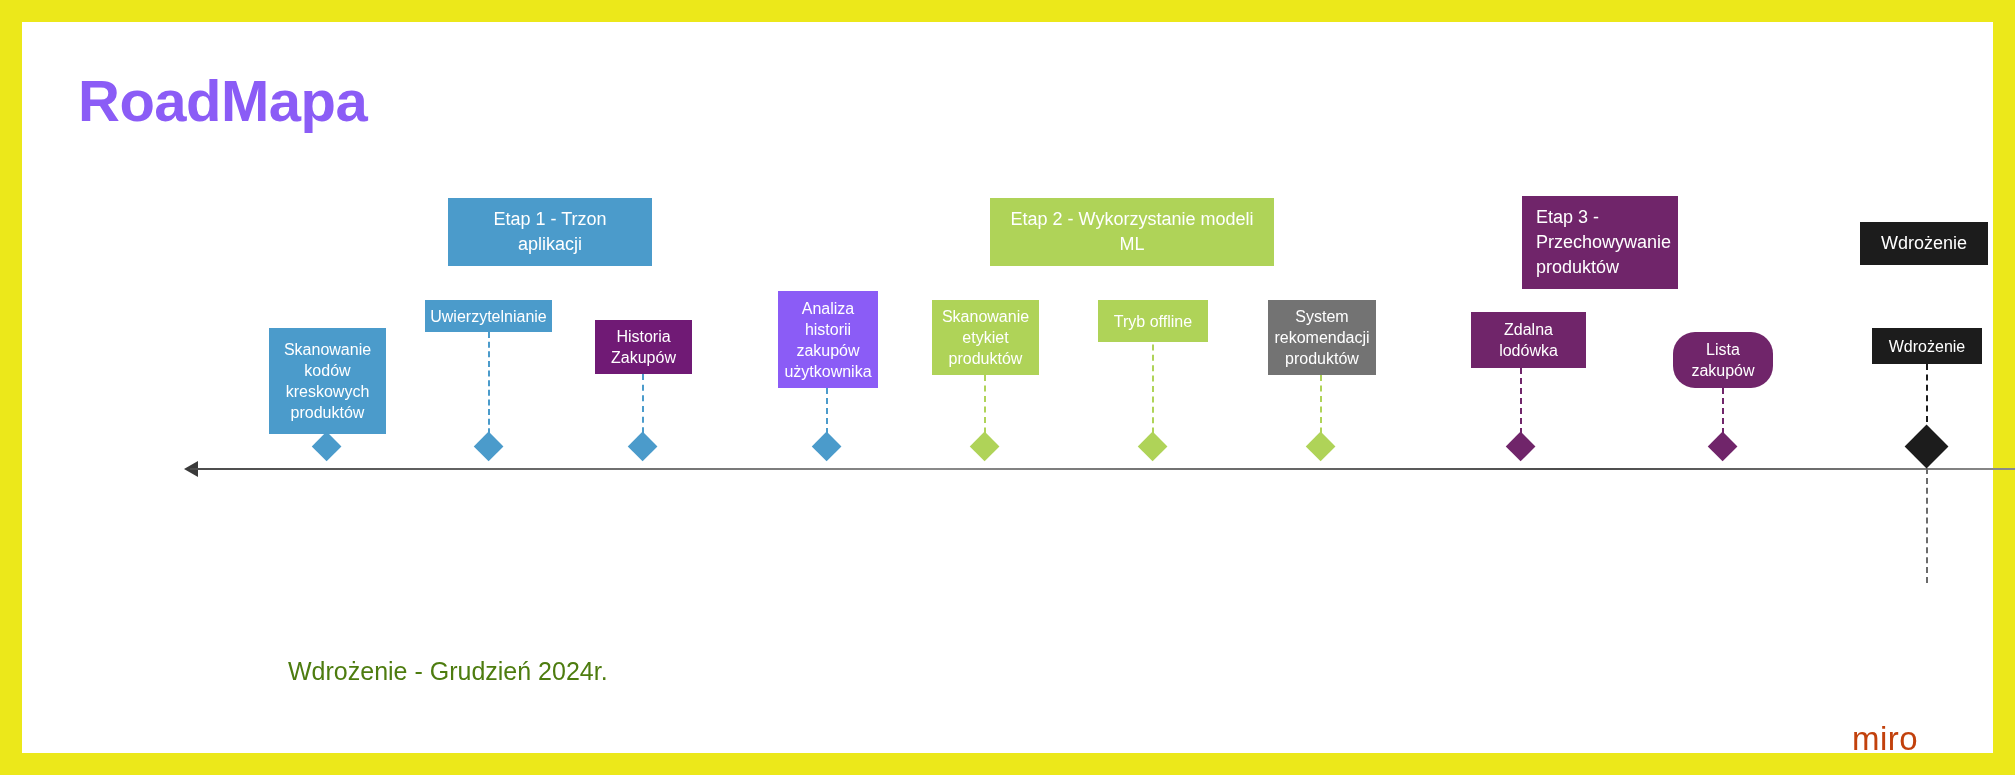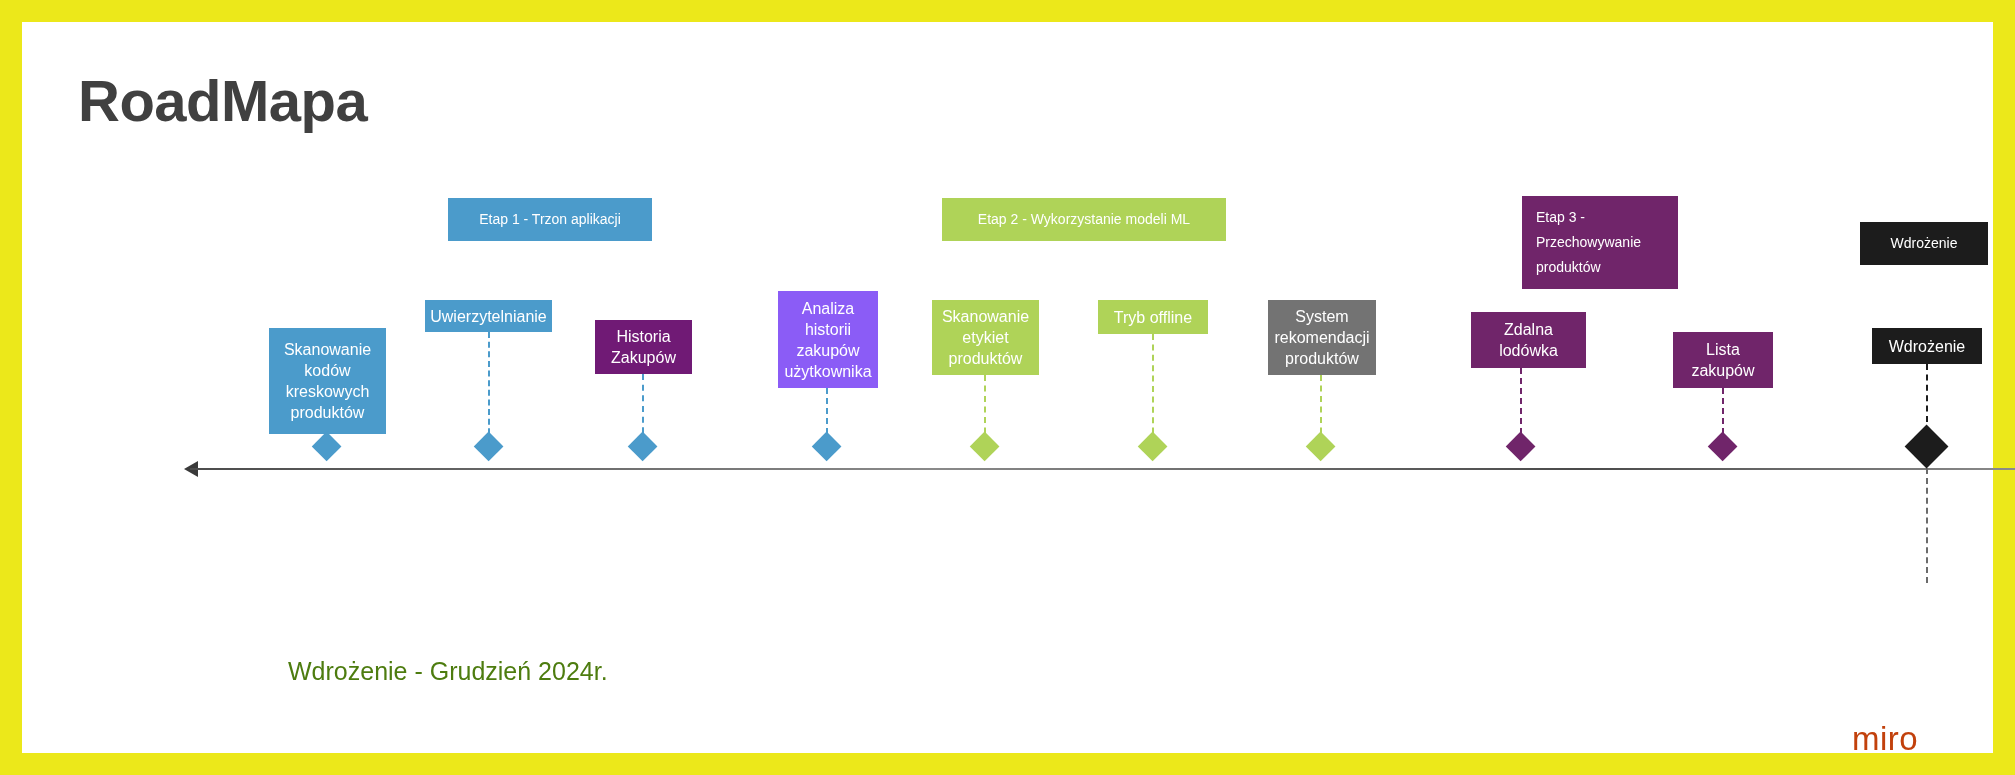--- a/index.html
+++ b/index.html
@@ -27,21 +27,21 @@
     background: #ffffff;
   }
 
   
   #page-title {
     position: absolute;
     left: 56px;
     top: 50px;
     font-size: 58px;
     font-weight: bold;
-    color: #404040;
+    color: #8b5cf6;
     letter-spacing: -0.5px;
     line-height: 1;
     white-space: nowrap;
   }
 
   
   #axis-line {
     position: absolute;
     left: 168px;
     top: 446px;
@@ -58,21 +58,21 @@
     border-top: 8px solid transparent;
     border-bottom: 8px solid transparent;
     border-right: 14px solid #3a3a3a;
   }
 
   
   .phase-banner {
     position: absolute;
     box-sizing: border-box;
     color: #ffffff;
-    font-size: 14px;
+    font-size: 18px;
     line-height: 25px;
     padding: 9px 14px;
     white-space: pre-line;
   }
   .phase-banner.center { text-align: center; }
   .phase-banner.left   { text-align: left; }
 
   
   .milestone-card {
     position: absolute;
@@ -129,21 +129,21 @@
 <div id="canvas">
   <div id="board">
 
     <div id="page-title">RoadMapa</div>
 
     <div id="axis-arrow"></div>
     <div id="axis-line"></div>
 
     <div id="layers">
         <div class="phase-banner center" style="left: 426px; top: 176px; width: 204px; min-height: 43px; background: rgb(75, 155, 203);">Etap 1 - Trzon aplikacji</div>
-        <div class="phase-banner center" style="left: 920px; top: 176px; width: 284px; min-height: 43px; background: rgb(175, 211, 88);">Etap 2 - Wykorzystanie modeli ML</div>
+        <div class="phase-banner center" style="left: 968px; top: 176px; width: 284px; min-height: 43px; background: rgb(175, 211, 88);">Etap 2 - Wykorzystanie modeli ML</div>
         <div class="phase-banner left" style="left: 1500px; top: 174px; width: 156px; min-height: 86px; background: rgb(112, 37, 106);">Etap 3 -
 Przechowywanie
 produktów</div>
         <div class="phase-banner center" style="left: 1838px; top: 200px; width: 128px; min-height: 41px; background: rgb(28, 28, 28);">Wdrożenie</div>
         <div class="stem" style="left: 304px; top: 412px; height: 10px; border-left-color: rgb(75, 155, 203);"></div>
         <div class="milestone-card" style="left: 247px; top: 306px; width: 117px; height: 106px; background: rgb(75, 155, 203);">Skanowanie
 kodów
 kreskowych
 produktów</div>
         <div class="diamond" style="width: 21.21px; height: 21.21px; left: 294.395px; top: 414.395px; background: rgb(75, 155, 203);"></div>
@@ -159,33 +159,33 @@
 historii
 zakupów
 użytkownika</div>
         <div class="diamond" style="width: 21.21px; height: 21.21px; left: 794.395px; top: 414.395px; background: rgb(75, 155, 203);"></div>
         <div class="stem" style="left: 962px; top: 353px; height: 69px; border-left-color: rgb(175, 211, 88);"></div>
         <div class="milestone-card" style="left: 910px; top: 278px; width: 107px; height: 75px; background: rgb(175, 211, 88);">Skanowanie
 etykiet
 produktów</div>
         <div class="diamond" style="width: 21.21px; height: 21.21px; left: 952.395px; top: 414.395px; background: rgb(175, 211, 88);"></div>
         <div class="stem" style="left: 1130px; top: 312px; height: 110px; border-left-color: rgb(175, 211, 88);"></div>
-        <div class="milestone-card" style="left: 1076px; top: 278px; width: 110px; height: 34px; background: rgb(175, 211, 88);">Tryb offline</div>
+        <div class="milestone-card" style="left: 1076px; top: 278px; width: 110px; height: 42px; background: rgb(175, 211, 88);">Tryb offline</div>
         <div class="diamond" style="width: 21.21px; height: 21.21px; left: 1120.39px; top: 414.395px; background: rgb(175, 211, 88);"></div>
         <div class="stem" style="left: 1298px; top: 353px; height: 69px; border-left-color: rgb(175, 211, 88);"></div>
         <div class="milestone-card" style="left: 1246px; top: 278px; width: 108px; height: 75px; background: #737373;">System
 rekomendacji
 produktów</div>
         <div class="diamond" style="width: 21.21px; height: 21.21px; left: 1288.39px; top: 414.395px; background: rgb(175, 211, 88);"></div>
         <div class="stem" style="left: 1498px; top: 346px; height: 76px; border-left-color: rgb(112, 37, 106);"></div>
         <div class="milestone-card" style="left: 1449px; top: 290px; width: 115px; height: 56px; background: rgb(112, 37, 106);">Zdalna
 lodówka</div>
         <div class="diamond" style="width: 21.21px; height: 21.21px; left: 1488.39px; top: 414.395px; background: rgb(112, 37, 106);"></div>
         <div class="stem" style="left: 1700px; top: 366px; height: 56px; border-left-color: rgb(112, 37, 106);"></div>
-        <div class="milestone-card" style="left: 1651px; top: 310px; width: 100px; height: 56px; background: rgb(112, 37, 106);">Lista
+        <div class="milestone-card" style="left: 1651px; top: 310px; width: 100px; height: 56px; background: rgb(112, 37, 106); border-radius: 22px;">Lista
 zakupów</div>
         <div class="diamond" style="width: 21.21px; height: 21.21px; left: 1690.39px; top: 414.395px; background: rgb(112, 37, 106);"></div>
         <div class="stem" style="left: 1904px; top: 342px; height: 58px; border-left-color: rgb(28, 28, 28);"></div>
         <div class="stem" style="left: 1904px; top: 446px; height: 115px; border-left-color: rgb(107, 107, 107);"></div>
         <div class="milestone-card" style="left: 1850px; top: 306px; width: 110px; height: 36px; background: rgb(28, 28, 28);">Wdrożenie</div>
         <div class="diamond" style="width: 31.108px; height: 31.108px; left: 1889.45px; top: 409.446px; background: rgb(28, 28, 28);"></div>
       </div>
 
     <div id="footer-note">Wdrożenie - Grudzień 2024r.</div>
 

